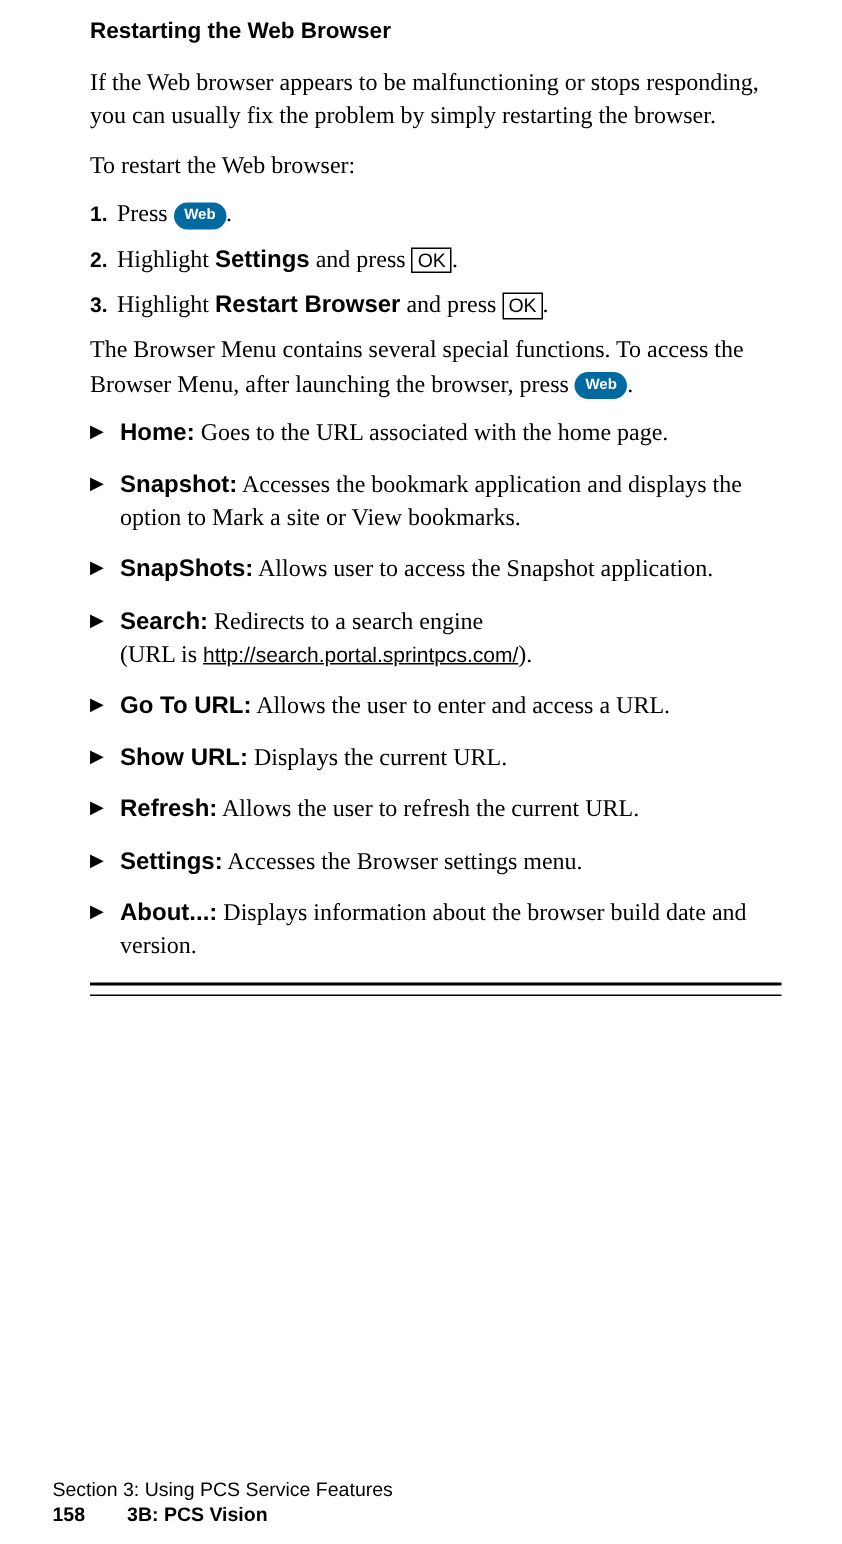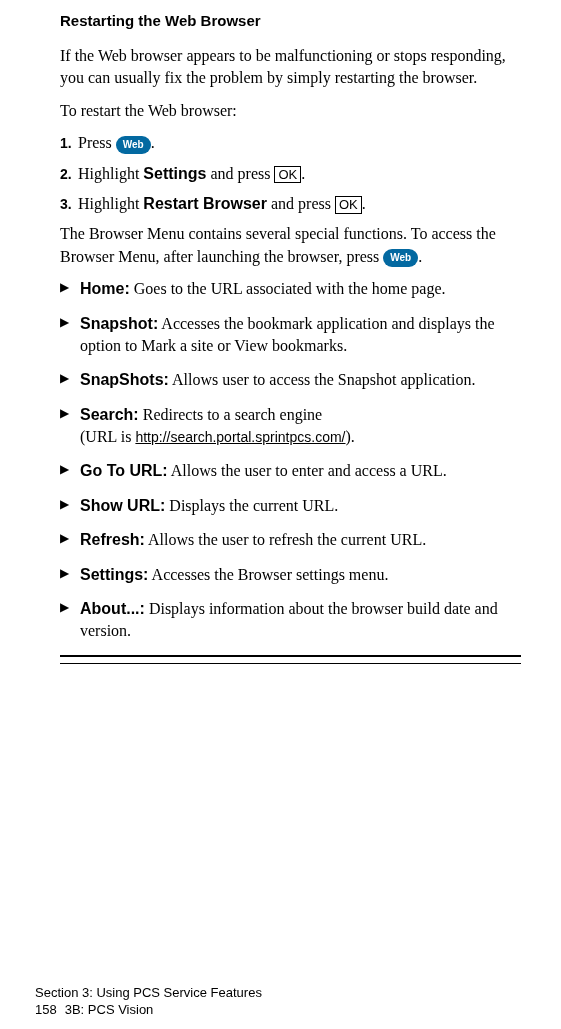--- a/index.html
+++ b/index.html
@@ -116,25 +116,25 @@
   }
   .footer {
     position: absolute;
     bottom: 10px;
     left: 35px;
     font-family: 'Helvetica Neue', Arial, sans-serif;
     font-size: 13px;
     line-height: 1.3;
   }
   .footer-line2 .page-num {
-    font-weight: normal;
-    margin-right: 8px;
+    font-weight: bold;
+    margin-right: 28px;
   }
   .footer-line2 .ftitle {
-    font-weight: normal;
+    font-weight: bold;
     text-align: right;
   }
 </style>
 </head>
 <body>
 
 <div class="content">
   <div class="heading">Restarting the Web Browser</div>
 
   <p class="body-text">If the Web browser appears to be malfunctioning or stops responding, you can usually fix the problem by simply restarting the browser.</p>

